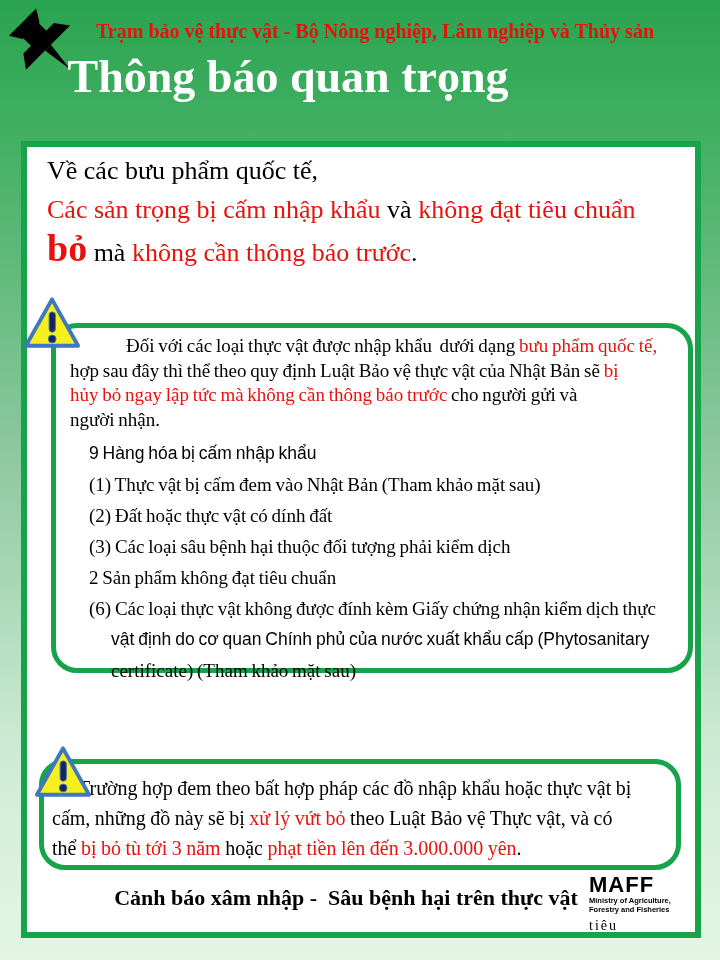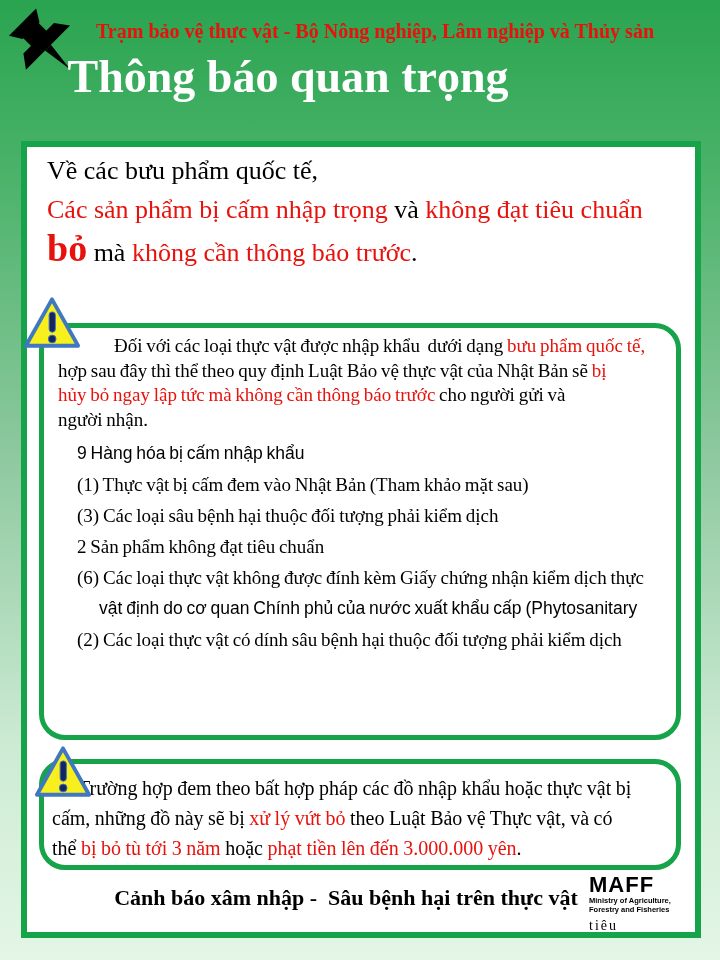--- a/index.html
+++ b/index.html
@@ -24,21 +24,21 @@
   .intro{position:absolute;left:20px;top:4px;width:645px;font-size:26px;color:#000;}
   .intro .tline{line-height:39px;white-space:pre;}
   .intro .seg{line-height:39px;}
   .intro .seg.rb{font-size:38px;line-height:39px;}
   .seg.k{color:#000000;}
   .seg.r{color:#e8120d;}
   .seg.rb{color:#e8120d;font-weight:bold;}
   .gbox{
     position:absolute;box-sizing:border-box;border:5px solid #16a34a;border-radius:26px;background:#fff;
   }
-  .box1{left:12px;top:176px;width:642px;height:417px;}
+  .box1{left:24px;top:176px;width:642px;height:350px;}
   .box2{left:12px;top:612px;width:642px;height:111px;}
   .gpara{color:#000;}
   .box1 .gpara{padding:6px 8px 0 14px;font-size:19px;word-spacing:-1px;}
   .box1 .gpara .tline{line-height:24.5px;white-space:pre;}
   .box2 .gpara{padding:9px 8px 0 8px;font-size:20px;word-spacing:-0.5px;}
   .box2 .gpara .tline{line-height:30px;white-space:pre;}
   .ind56 .tline:first-child{text-indent:56px;}
   .ind26 .tline:first-child{text-indent:26px;}
   .glist{margin:6px 0 0 33px;font-size:19px;word-spacing:-1px;color:#000;}
   .glist .list-line{line-height:31px;white-space:pre;font-family:"Liberation Serif","DejaVu Serif",serif;}
@@ -73,21 +73,21 @@
   </div>
 
   <div class="agency">Trạm bảo vệ thực vật - Bộ Nông nghiệp, Lâm nghiệp và Thủy sản</div>
 
   <h1 class="title">Thông báo quan trọng</h1>
 
   <div class="panel">
 
     <div class="intro">
         <div class="tline"><span class="seg k">Về các bưu phẩm quốc tế,</span></div>
-        <div class="tline"><span class="seg r">Các sản phẩm bị cấm nhập trọng</span><span class="seg k"> và </span><span class="seg r">không đạt tiêu chuẩn</span></div>
+        <div class="tline"><span class="seg r">Các sản trọng bị cấm nhập khẩu</span><span class="seg k"> và </span><span class="seg r">không đạt tiêu chuẩn</span></div>
         <div class="tline"><span class="seg rb">bỏ</span><span class="seg k"> mà </span><span class="seg r">không cần thông báo trước</span><span class="seg k">.</span></div>
       </div>
 
     <div class="warn-tri t1">
       <svg viewBox="0 0 60 56" width="58" height="55" aria-hidden="true">
         <path d="M30 3 L57 51 L3 51 Z" fill="#f8ef1e" stroke="#3f78c0" stroke-width="4" stroke-linejoin="round"></path>
         <rect x="27" y="16" width="6.5" height="21" rx="3.2" fill="#17255f" stroke="#3f78c0" stroke-width="1"></rect>
         <circle cx="30.2" cy="44" r="4" fill="#17255f" stroke="#3f78c0" stroke-width="1"></circle>
       </svg>
     </div>
@@ -95,25 +95,26 @@
     <div class="gbox box1">
       <div class="gpara ind56">
           <div class="tline"><span class="seg k">Đối với các loại thực vật được nhập khẩu  dưới dạng </span><span class="seg r">bưu phẩm quốc tế,</span></div>
           <div class="tline"><span class="seg k">hợp sau đây thì thể theo quy định Luật Bảo vệ thực vật của Nhật Bản sẽ </span><span class="seg r">bị</span></div>
           <div class="tline"><span class="seg r">hủy bỏ ngay lập tức mà không cần thông báo trước </span><span class="seg k">cho người gửi và</span></div>
           <div class="tline"><span class="seg k">người nhận.</span></div>
         </div>
       <div class="glist">
           <div class="list-line sans">9 Hàng hóa bị cấm nhập khẩu</div>
           <div class="list-line">(1) Thực vật bị cấm đem vào Nhật Bản (Tham khảo mặt sau)</div>
+          <div class="list-line">(2) Đất hoặc thực vật có dính đất</div>
           <div class="list-line">(3) Các loại sâu bệnh hại thuộc đối tượng phải kiểm dịch</div>
           <div class="list-line">2 Sản phẩm không đạt tiêu chuẩn</div>
           <div class="list-line">(6) Các loại thực vật không được đính kèm Giấy chứng nhận kiểm dịch thực</div>
           <div class="list-line sans cont">vật định do cơ quan Chính phủ của nước xuất khẩu cấp (Phytosanitary</div>
-          <div class="list-line">(2) Các loại thực vật có dính sâu bệnh hại thuộc đối tượng phải kiểm dịch</div>
+          <div class="list-line cont">certificate) (Tham khảo mặt sau)</div>
         </div>
     </div>
 
     <div class="warn-tri t2">
       <svg viewBox="0 0 60 56" width="58" height="55" aria-hidden="true">
         <path d="M30 3 L57 51 L3 51 Z" fill="#f8ef1e" stroke="#3f78c0" stroke-width="4" stroke-linejoin="round"></path>
         <rect x="27" y="16" width="6.5" height="21" rx="3.2" fill="#17255f" stroke="#3f78c0" stroke-width="1"></rect>
         <circle cx="30.2" cy="44" r="4" fill="#17255f" stroke="#3f78c0" stroke-width="1"></circle>
       </svg>
     </div>

